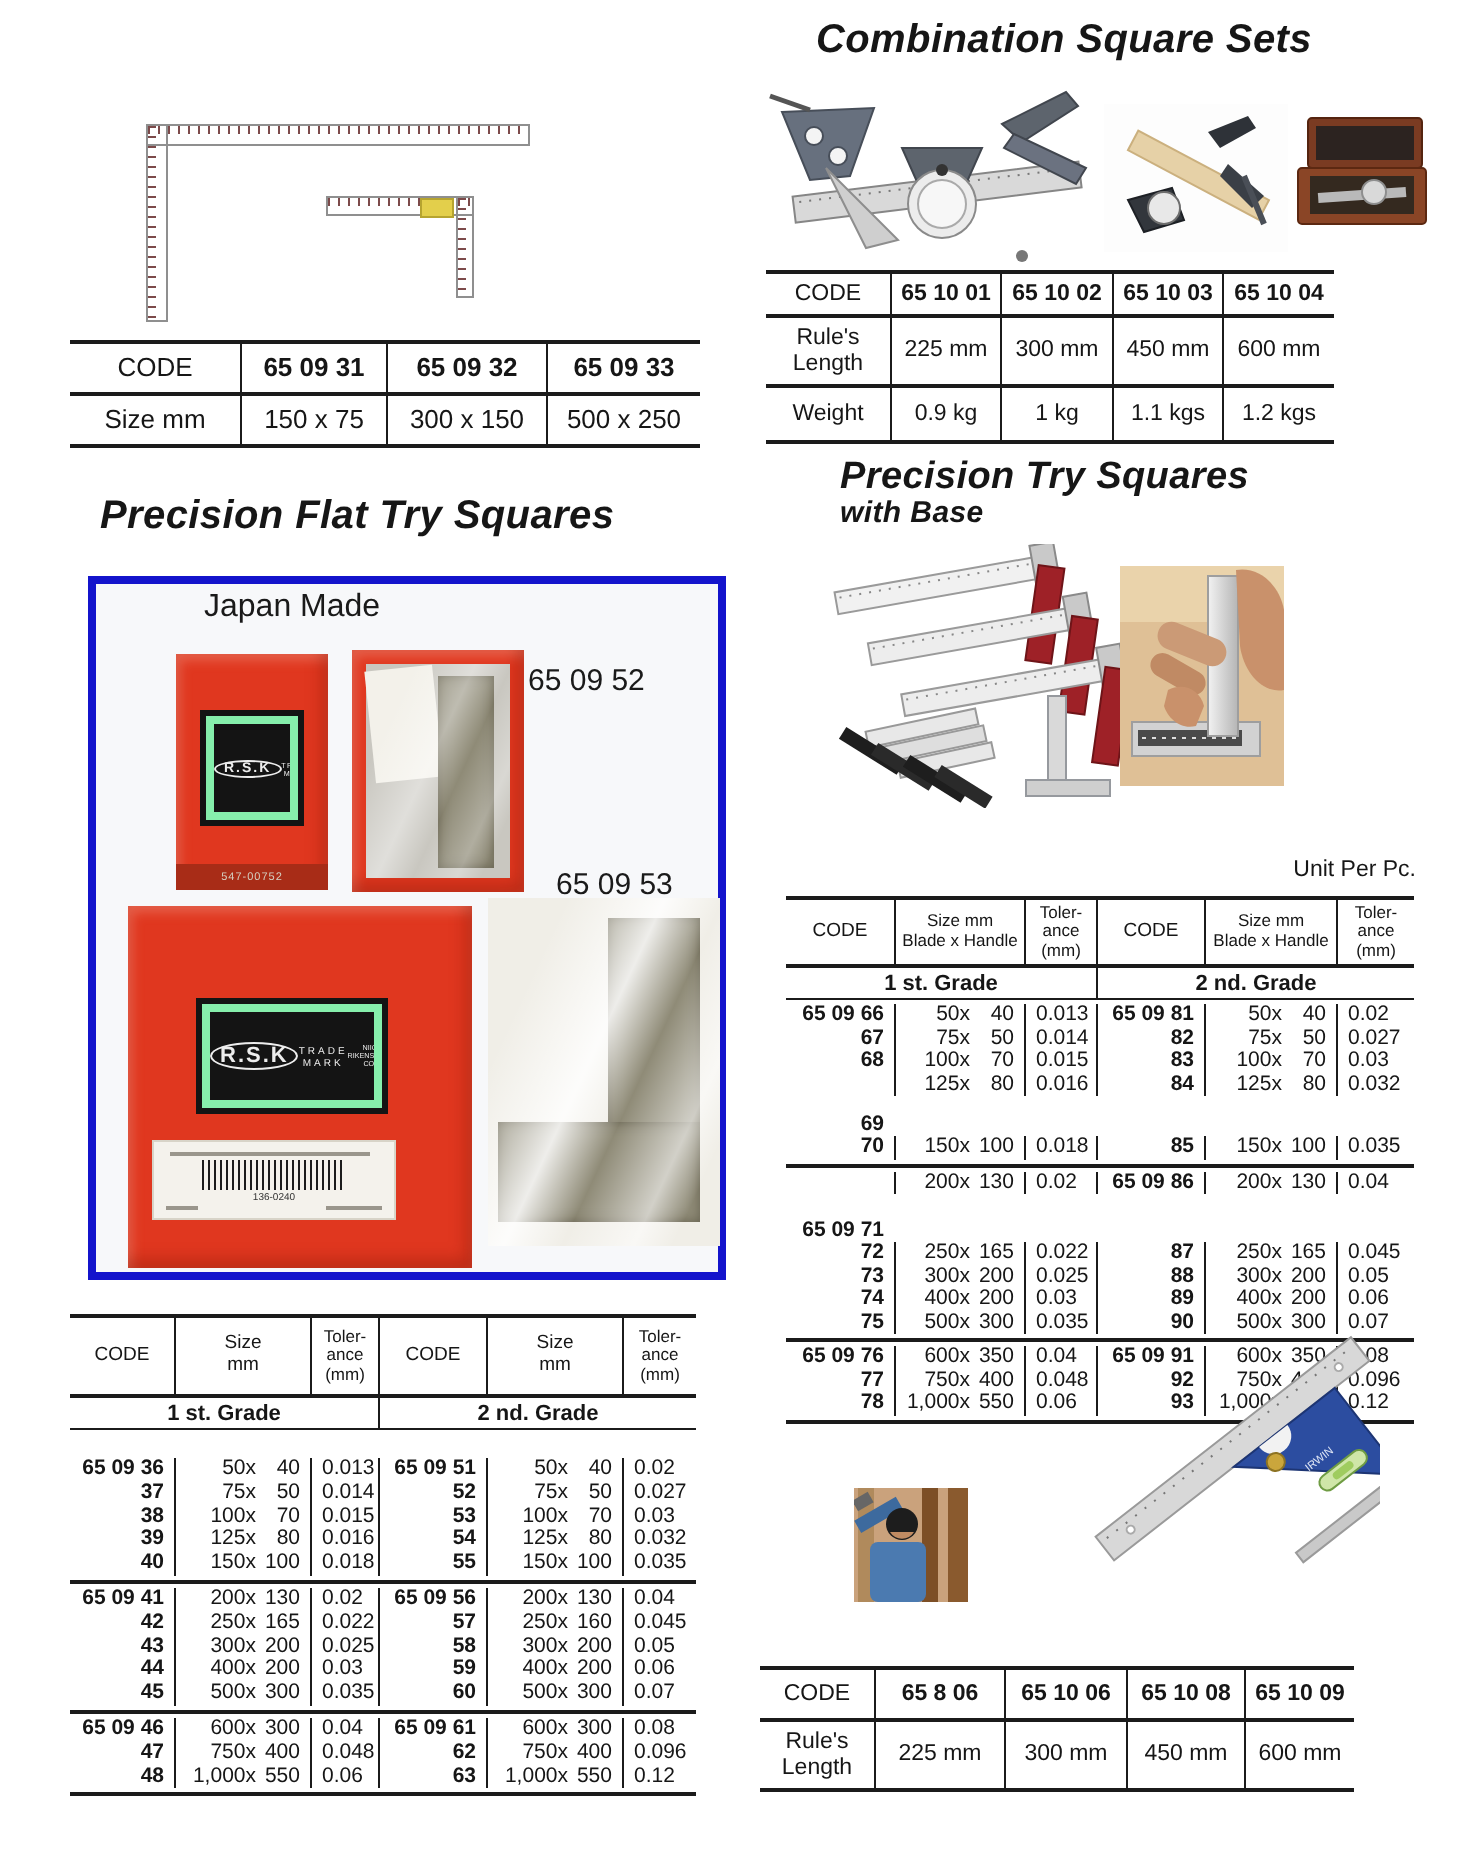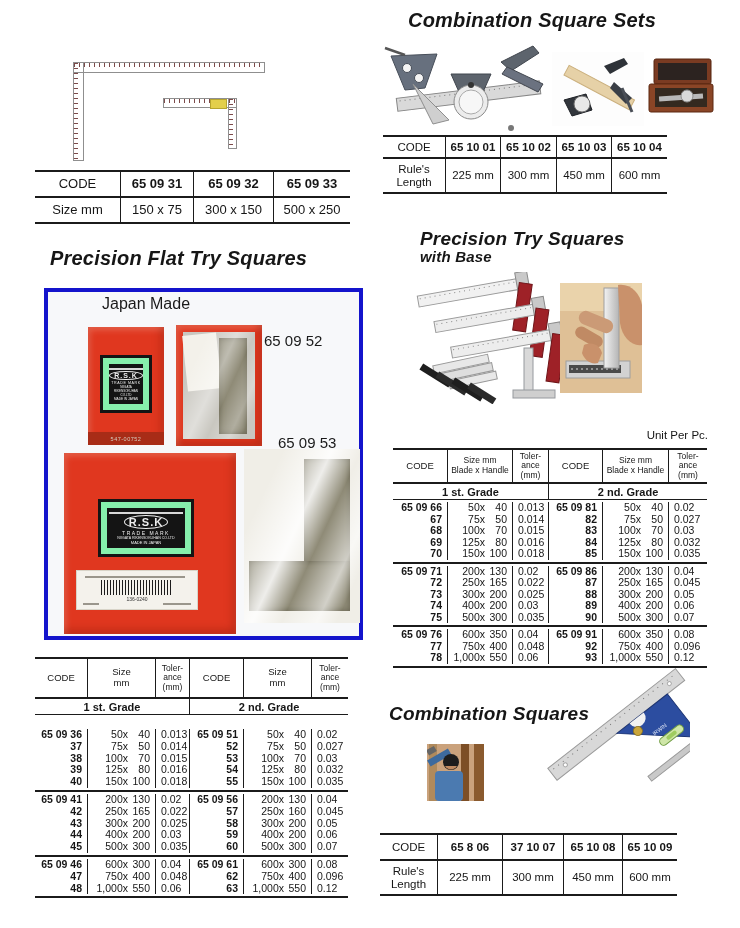--- a/index.html
+++ b/index.html
@@ -37,21 +37,21 @@
   
   .ruler{position:absolute;background:linear-gradient(#f2f2f2,#cfcfcf);border:1px solid #8f8f8f;box-sizing:border-box;}
   .tickx{background-image:repeating-linear-gradient(90deg,#7c4a4a 0 1px,transparent 1px 5px);background-size:100% 4px;background-repeat:no-repeat;}
   .ticky{background-image:repeating-linear-gradient(180deg,#7c4a4a 0 1px,transparent 1px 5px);background-size:4px 100%;background-repeat:no-repeat;}
 
   
   .photo{position:absolute;left:44px;top:288px;width:319px;height:352px;border:4px solid #1414cc;background:#f7f8fa;box-sizing:border-box;}
   .ptxt{position:absolute;color:#1a1a1a;text-align:right;}
   .redbox{position:absolute;background:#e0371f;box-shadow:inset -3px -4px 8px rgba(120,20,5,.35), inset 2px 3px 6px rgba(255,190,170,.35);}
   .rsk{position:absolute;background:#141414;padding:3px;box-sizing:border-box;}
-  .rskin{border:6px solid #86efac;height:100%;box-sizing:border-box;display:flex;flex-direction:column;align-items:center;justify-content:center;color:#ededed;text-align:center;overflow:hidden;}
+  .rskin{border:4px solid #86efac;height:100%;box-sizing:border-box;display:flex;flex-direction:row;align-items:center;color:#ededed;text-align:center;overflow:hidden;}
   .rsk-oval{border:1px solid #ededed;border-radius:50%;padding:0 4px;font-weight:bold;letter-spacing:1px;}
   .tinybar{height:2px;background:#d8d8d8;margin:1px 0;}
   .metalL{position:absolute;background:#8f8b77;box-shadow:inset 0 0 6px rgba(60,56,40,.5);}
   .plastic{position:absolute;background:#f0eee7;}
   .sheen{position:absolute;background:linear-gradient(115deg,rgba(255,255,255,0) 20%,rgba(255,255,255,.85) 45%,rgba(255,255,255,0) 60%,rgba(255,255,255,.6) 78%,rgba(255,255,255,0) 88%);}
   .bclabel{position:absolute;background:#f4f2ec;border:1px solid #d8d4c8;box-sizing:border-box;}
   .barcode{position:absolute;background:repeating-linear-gradient(90deg,#1c1c1c 0 1px,transparent 1px 3px);}
   .unit{position:absolute;font-size:11.5px;text-align:right;}
 </style>
 </head>
@@ -397,20 +397,27 @@
         <div class="scell bl boldv">65 10 02</div>
         <div class="scell bl boldv">65 10 03</div>
         <div class="scell bl boldv">65 10 04</div>
       </div>
       <div class="srow bt" style="grid-template-columns: 62px 55px 56px 55px 56px; height: 33px;">
         <div class="scell">Rule's Length</div>
         <div class="scell bl">225 mm</div>
         <div class="scell bl">300 mm</div>
         <div class="scell bl">450 mm</div>
         <div class="scell bl">600 mm</div>
+      </div>
+      <div class="srow bt" style="grid-template-columns: 62px 55px 56px 55px 56px; height: 26px;">
+        <div class="scell">Weight</div>
+        <div class="scell bl">0.9 kg</div>
+        <div class="scell bl">1 kg</div>
+        <div class="scell bl">1.1 kgs</div>
+        <div class="scell bl">1.2 kgs</div>
       </div>
     </div>
 
   <div class="hd" style="left:420px;top:228px;font-size:19px;">Precision Try Squares</div>
   <div class="hd" style="left:420px;top:248px;font-size:15px;">with Base</div>
 
   <svg class="abs" style="left:405px;top:272px;" width="158" height="132" viewBox="0 0 158 132">
     <g transform="rotate(-10 60 30)">
       <rect x="14" y="16" width="104" height="11" fill="#f1f1f1" stroke="#9a9a9a"></rect>
       <line x1="16" y1="19" x2="116" y2="19" stroke="#888" stroke-dasharray="1 4"></line>
@@ -519,21 +526,21 @@
           </div>
           <div class="gcell tol bl" style="height: 11.5px; line-height: 11.5px;">0.015</div>
           <div class="gcell code bl" style="height: 11.5px; line-height: 11.5px;">83</div>
           <div class="gcell size bl" style="height: 11.5px; line-height: 11.5px;">
             <span class="sa">100x</span>
             <span class="sb">70</span>
           </div>
           <div class="gcell tol bl" style="height: 11.5px; line-height: 11.5px;">0.03</div>
         </div>
         <div class="grow" style="grid-template-columns: 54px 65px 36px 54px 66px 39px;">
-          <div class="gcell code" style="height: 11.5px; line-height: 11.5px;">69</div>
+          <div class="gcell code" style="height: 11.5px; line-height: 11.5px; margin-top: 20px;">69</div>
           <div class="gcell size bl" style="height: 11.5px; line-height: 11.5px;">
             <span class="sa">125x</span>
             <span class="sb">80</span>
           </div>
           <div class="gcell tol bl" style="height: 11.5px; line-height: 11.5px;">0.016</div>
           <div class="gcell code bl" style="height: 11.5px; line-height: 11.5px;">84</div>
           <div class="gcell size bl" style="height: 11.5px; line-height: 11.5px;">
             <span class="sa">125x</span>
             <span class="sb">80</span>
           </div>
@@ -549,21 +556,21 @@
           <div class="gcell code bl" style="height: 11.5px; line-height: 11.5px;">85</div>
           <div class="gcell size bl" style="height: 11.5px; line-height: 11.5px;">
             <span class="sa">150x</span>
             <span class="sb">100</span>
           </div>
           <div class="gcell tol bl" style="height: 11.5px; line-height: 11.5px;">0.035</div>
         </div>
       </div>
       <div class="ggroup bb">
         <div class="grow" style="grid-template-columns: 54px 65px 36px 54px 66px 39px;">
-          <div class="gcell code" style="height: 11.5px; line-height: 11.5px;">65 09 71</div>
+          <div class="gcell code" style="height: 11.5px; line-height: 11.5px; margin-top: 24px;">65 09 71</div>
           <div class="gcell size bl" style="height: 11.5px; line-height: 11.5px;">
             <span class="sa">200x</span>
             <span class="sb">130</span>
           </div>
           <div class="gcell tol bl" style="height: 11.5px; line-height: 11.5px;">0.02</div>
           <div class="gcell code bl" style="height: 11.5px; line-height: 11.5px;">65 09 86</div>
           <div class="gcell size bl" style="height: 11.5px; line-height: 11.5px;">
             <span class="sa">200x</span>
             <span class="sb">130</span>
           </div>
@@ -665,21 +672,20 @@
           <div class="gcell code bl" style="height: 11.5px; line-height: 11.5px;">93</div>
           <div class="gcell size bl" style="height: 11.5px; line-height: 11.5px;">
             <span class="sa">1,000x</span>
             <span class="sb">550</span>
           </div>
           <div class="gcell tol bl" style="height: 11.5px; line-height: 11.5px;">0.12</div>
         </div>
       </div>
     </div>
 
-  <div class="hd" style="left:389px;top:703px;font-size:19px;">Combination Squares</div>
 
   <svg class="abs" style="left:427px;top:744px;" width="57" height="57" viewBox="0 0 57 57">
     <rect x="0" y="0" width="57" height="57" fill="#caa27c"></rect>
     <rect x="34" y="0" width="8" height="57" fill="#7d4f26"></rect>
     <rect x="47" y="0" width="10" height="57" fill="#8a5a2e"></rect>
     <rect x="2" y="0" width="8" height="57" fill="#b08a5c"></rect>
     <rect x="0" y="10" width="24" height="7" fill="#3d6a9e" transform="rotate(-30 12 13)"></rect>
     <rect x="0" y="4" width="9" height="6" fill="#666" transform="rotate(-30 4 7)"></rect>
     <circle cx="24" cy="18" r="8" fill="#1d1d1d"></circle>
     <path d="M18 22 a7 7 0 0 0 12 0 z" fill="#c08b62"></path>
@@ -700,21 +706,21 @@
       <text x="96" y="92" font-size="5.5" fill="#dfe6f5" font-family="Liberation Sans, sans-serif">IRWIN</text>
       <rect x="66" y="120" width="70" height="6" fill="#c9c9c9" stroke="#9a9a9a"></rect>
       <circle cx="134" cy="123" r="4" fill="#caa63c" stroke="#8d7323"></circle>
     </g>
   </svg>
 
   <div id="t-combosq" class="stable ts12" style="left:380px;top:833px;">
       <div class="srow" style="grid-template-columns: 57px 65px 61px 59px 55px; height: 24px;">
         <div class="scell">CODE</div>
         <div class="scell bl boldv">65 8 06</div>
-        <div class="scell bl boldv">37 10 07</div>
+        <div class="scell bl boldv">65 10 06</div>
         <div class="scell bl boldv">65 10 08</div>
         <div class="scell bl boldv">65 10 09</div>
       </div>
       <div class="srow bt" style="grid-template-columns: 57px 65px 61px 59px 55px; height: 33px;">
         <div class="scell">Rule's Length</div>
         <div class="scell bl">225 mm</div>
         <div class="scell bl">300 mm</div>
         <div class="scell bl">450 mm</div>
         <div class="scell bl">600 mm</div>
       </div>

